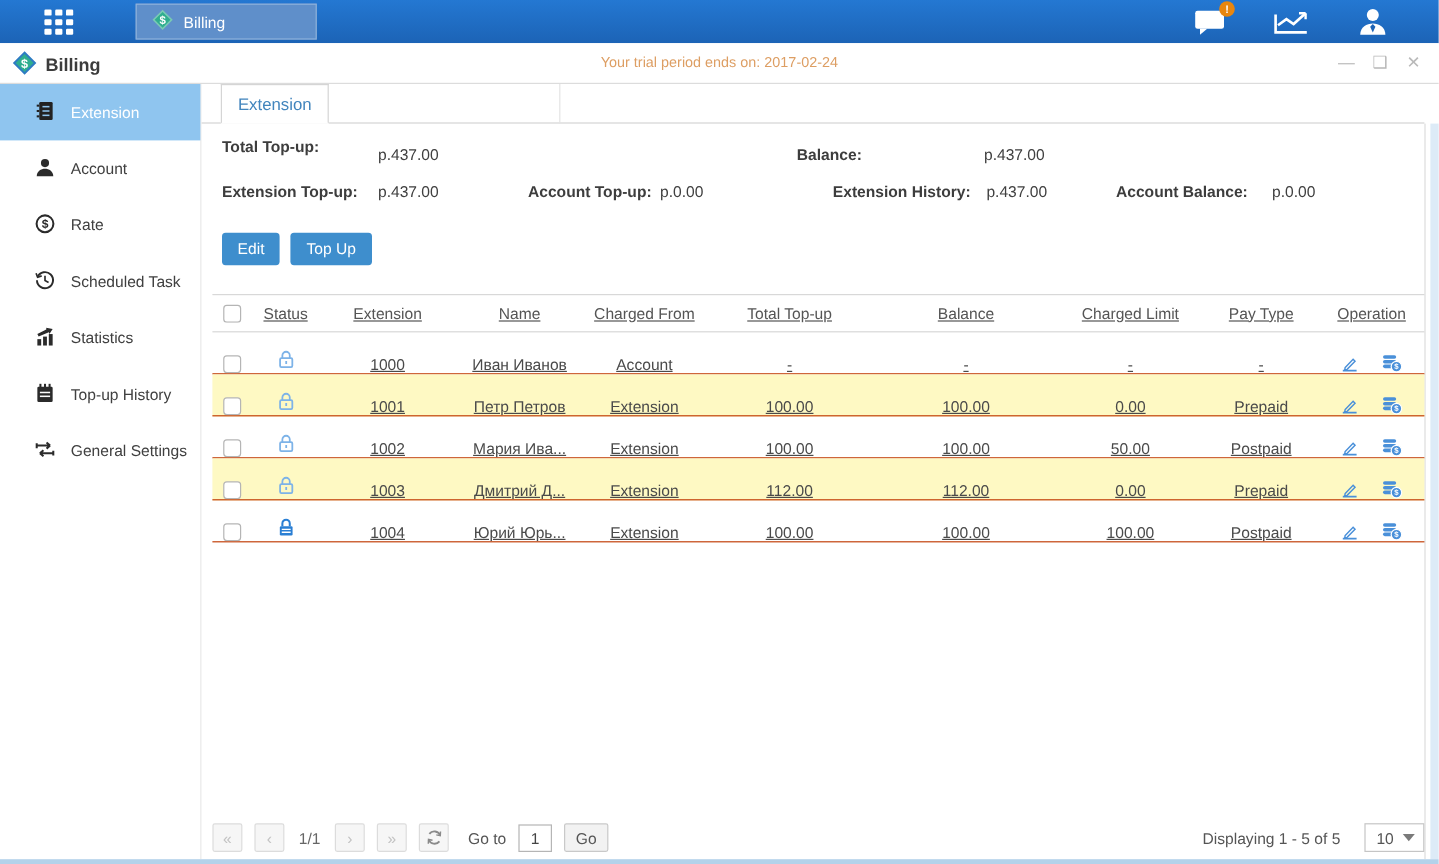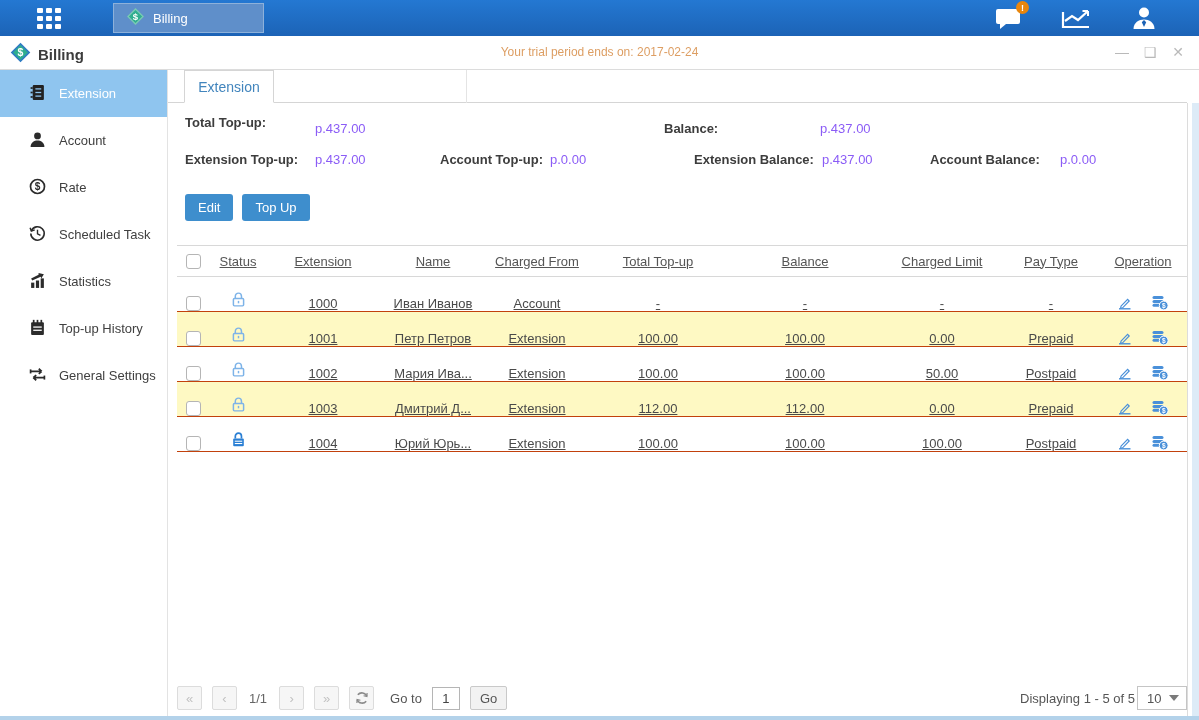--- a/index.html
+++ b/index.html
@@ -41,21 +41,21 @@
   .tabbar { position:absolute; left:0; top:0; width:1019px; height:33px; border-bottom:1px solid #d5d5d5; }
   .tab { position:absolute; left:16px; top:0; width:90px; height:33px; background:#fff;
          border:1px solid #d5d5d5; border-bottom:1px solid #fff; color:#4285bd; font-size:14px;
          display:flex; align-items:center; justify-content:center; cursor:pointer; z-index:2; }
   .tab-ghost { position:absolute; left:298px; top:0; height:33px; width:0; border-left:1px solid #e4e4e4; }
   .content-edge { position:absolute; left:1019px; top:33px; bottom:0; width:0; border-left:1px solid #dcdcdc; }
   .scroll-strip { position:absolute; right:0; top:33px; bottom:0; width:7px; background:#ddebf7; }
 
   .stat { position:absolute; white-space:nowrap; }
   .stat b { color:#3d3d3d; font-weight:bold; }
-  .stat.v { color:#8b5cf6; }
+  .stat.v { color:#404040; }
 
   .btn { display:inline-block; background:#3e8ecd; color:#fff; border:none; border-radius:3px;
          font-size:13px; font-family:inherit; padding:6px 13px; cursor:pointer; }
   .actions { position:absolute; left:17px; top:124px; display:flex; gap:9px; }
 
   
   .table { position:absolute; left:9px; top:175px; width:1010px; }
   .thead { display:flex; height:32px; align-items:center; border-top:1px solid #d8d8d8; border-bottom:1px solid #d8d8d8; color:#555; }
   .trow { display:flex; height:35px; align-items:flex-end; border-bottom:1px solid #c2410c; color:#4a4a4a; }
   .trow.alt { background:#fef9c3; }
@@ -71,21 +71,21 @@
 
   
   .pagebar { position:absolute; left:9px; top:615px; width:1010px; height:26px; display:flex; align-items:center; justify-content:space-between; }
   .pg-left { display:flex; align-items:center; gap:10px; }
   .pg-btn { width:25px; height:24px; background:#f6f6f6; border:1px solid #dcdcdc; border-radius:2px;
             color:#c2c2c2; font-size:13px; display:flex; align-items:center; justify-content:center; cursor:pointer; }
   .pg-num { color:#666; padding:0 2px; }
   .goto-label { color:#555; margin-left:6px; }
   .goto-input { width:28px; height:23px; border:1px solid #b5b5b5; text-align:center; font-size:13px; font-family:inherit; color:#444; }
   .go-btn { height:24px; padding:0 9px; background:#f2f2f2; border:1px solid #c9c9c9; border-radius:2px; font-size:13px; font-family:inherit; color:#555; cursor:pointer; }
-  .pg-right { display:flex; align-items:center; gap:2px; }
+  .pg-right { display:flex; align-items:center; gap:20px; }
   .display-text { color:#555; }
   .size-select { width:50px; height:24px; border:1px solid #c5c5c5; background:#fff; display:flex; align-items:center;
                  justify-content:space-between; padding:0 7px 0 9px; cursor:pointer; color:#555; }
   .caret { width:0; height:0; border-left:5px solid transparent; border-right:5px solid transparent; border-top:6px solid #7a7a7a; }
 
   .bottom-strip { position:absolute; left:0; bottom:0; width:1199px; height:4px; background:#b3d2ea; }
 </style>
 </head>
 <body>
 
@@ -243,21 +243,21 @@
 
   <span class="stat" style="left:17px; top:45px;"><b>Total Top-up:</b></span>
   <span class="stat v" style="left:147px; top:51px;">p.437.00</span>
   <span class="stat" style="left:496px; top:51px;"><b>Balance:</b></span>
   <span class="stat v" style="left:652px; top:51px;">p.437.00</span>
 
   <span class="stat" style="left:17px; top:82px;"><b>Extension Top-up:</b></span>
   <span class="stat v" style="left:147px; top:82px;">p.437.00</span>
   <span class="stat" style="left:272px; top:82px;"><b>Account Top-up:</b></span>
   <span class="stat v" style="left:382px; top:82px;">p.0.00</span>
-  <span class="stat" style="left:526px; top:82px;"><b>Extension Balance:</b></span>
+  <span class="stat" style="left:526px; top:82px;"><b>Extension History:</b></span>
   <span class="stat v" style="left:654px; top:82px;">p.437.00</span>
   <span class="stat" style="left:762px; top:82px;"><b>Account Balance:</b></span>
   <span class="stat v" style="left:892px; top:82px;">p.0.00</span>
 
   <div class="actions">
     <button class="btn">Edit</button>
     <button class="btn">Top Up</button>
   </div>
 
   <div class="table">

